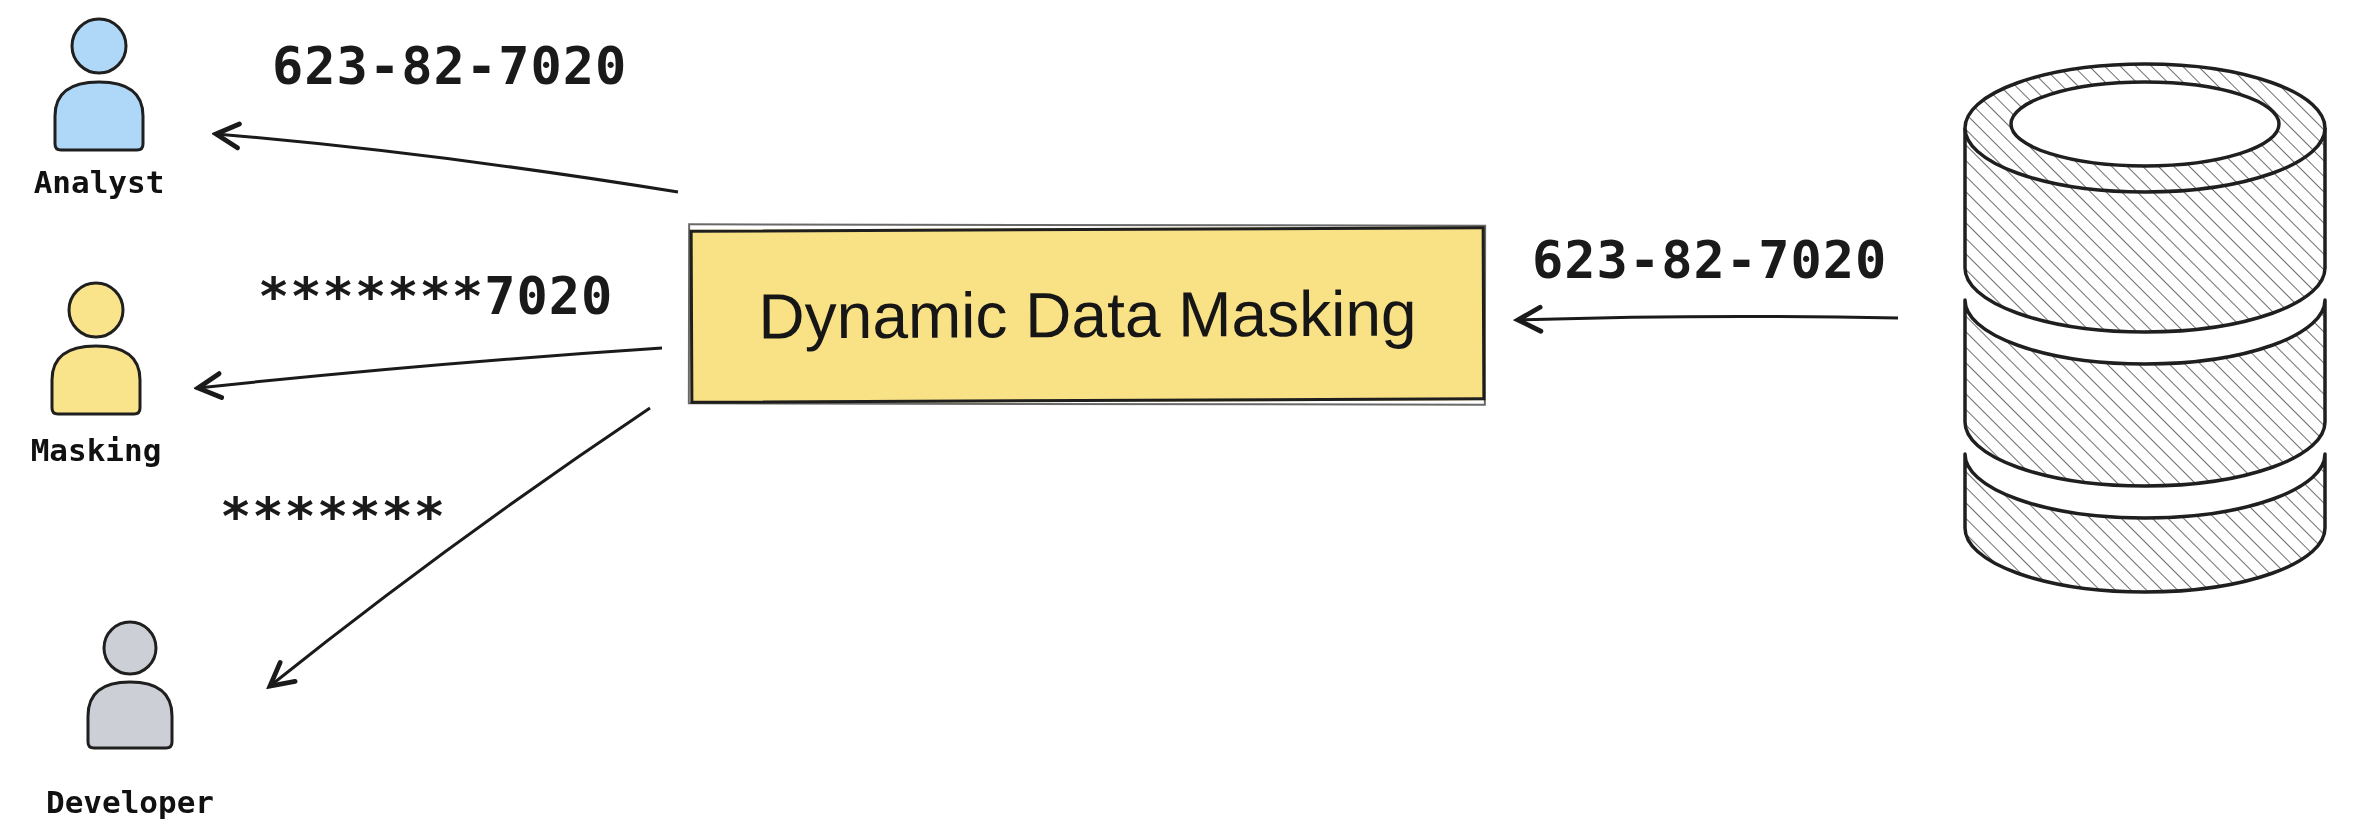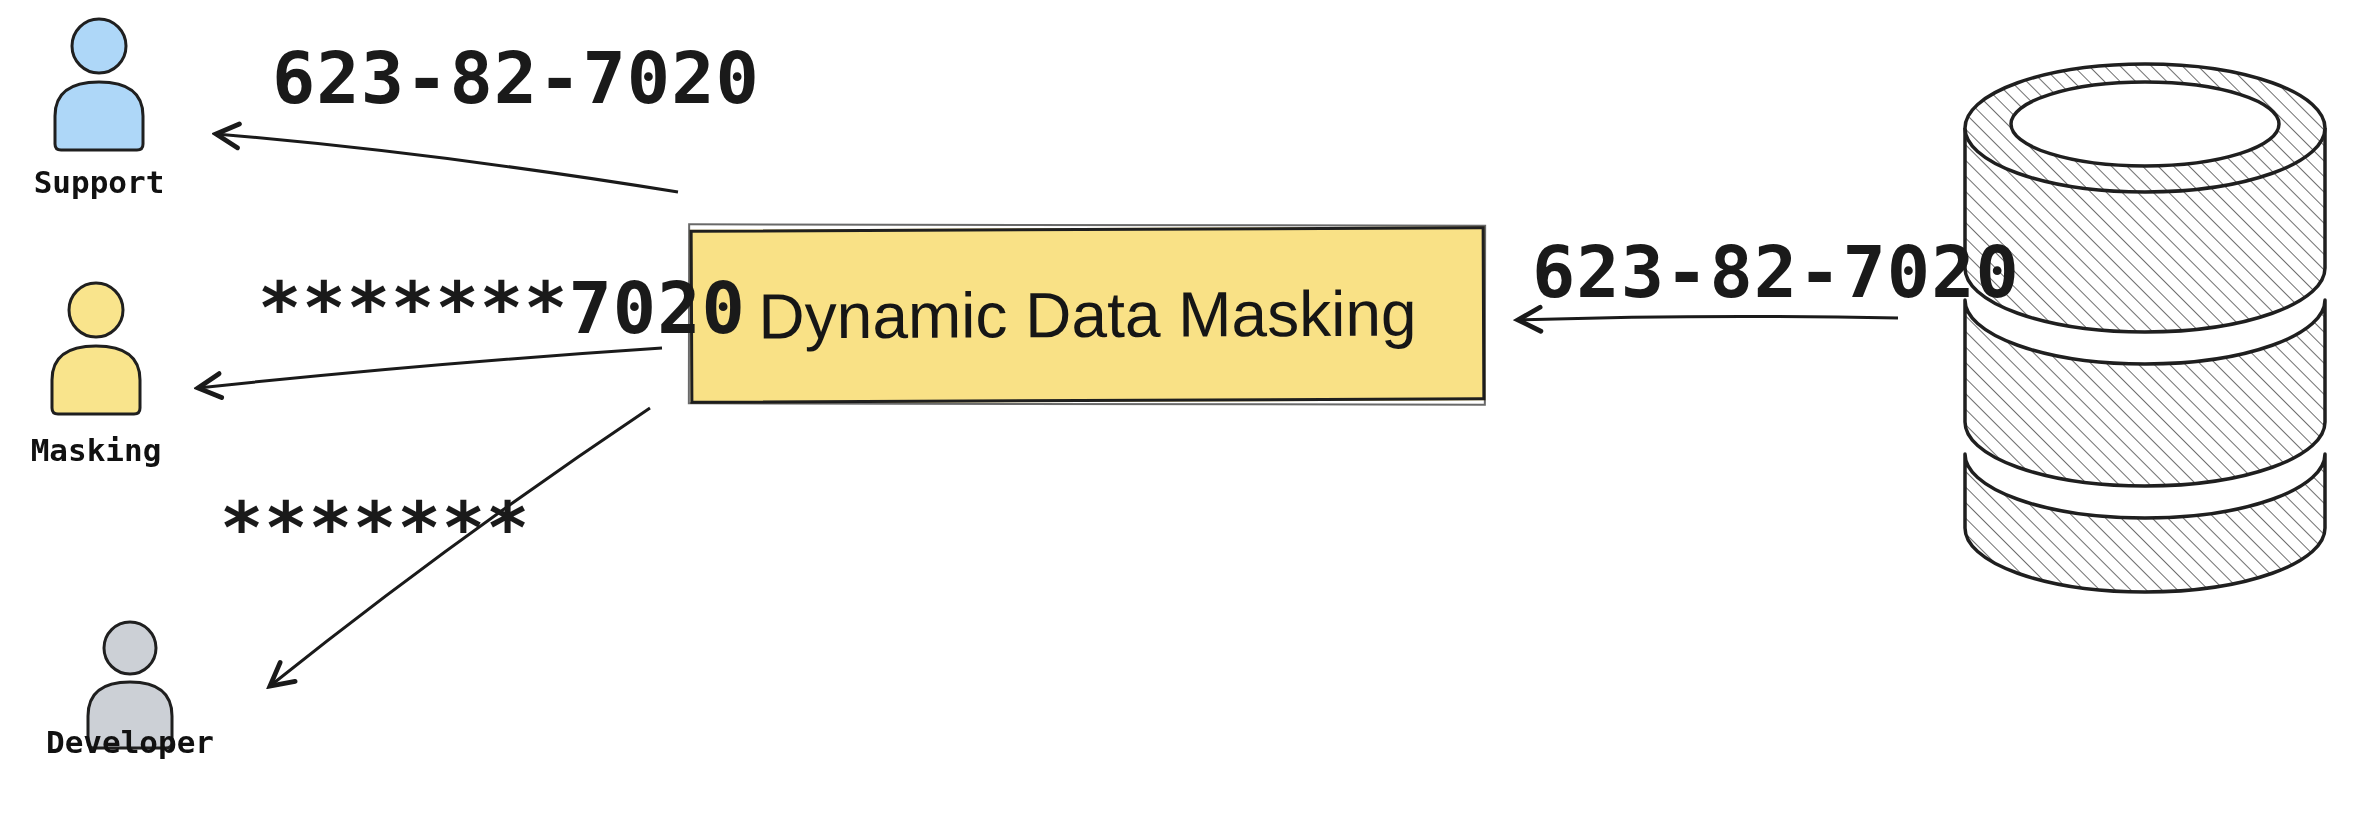--- a/index.html
+++ b/index.html
@@ -17,21 +17,21 @@
   .layer {
     position: absolute;
     left: 0; top: 0;
     width: 2372px; height: 835px;
   }
 
   .value {
     position: absolute;
     font-family: "DejaVu Sans Mono", monospace;
     font-weight: 700;
-    font-size: 72px;
+    font-size: 52px;
     color: #1a1a1a;
     white-space: nowrap;
     letter-spacing: 1px;
   }
 
   .user-label {
     position: absolute;
     transform: translateX(-50%);
     font-family: "DejaVu Sans Mono", monospace;
     font-weight: 700;
@@ -114,17 +114,17 @@
 
   <div class="masking-box">
     <span class="box-text">Dynamic Data Masking</span>
   </div>
 
   <div class="value" style="left:272px; top:36px;">623-82-7020</div>
   <div class="value" style="left:258px; top:266px;">*******7020</div>
   <div class="value" style="left:220px; top:486px;">*******</div>
   <div class="value" style="left:1532px; top:230px;">623-82-7020</div>
 
-  <div class="user-label" style="left:99px; top:164px;">Support</div>
+  <div class="user-label" style="left:99px; top:164px;">Analyst</div>
   <div class="user-label" style="left:96px; top:432px;">Masking</div>
-  <div class="user-label" style="left:130px; top:724px;">Developer</div>
+  <div class="user-label" style="left:130px; top:784px;">Developer</div>
 
 </div>
 
 </body></html>

